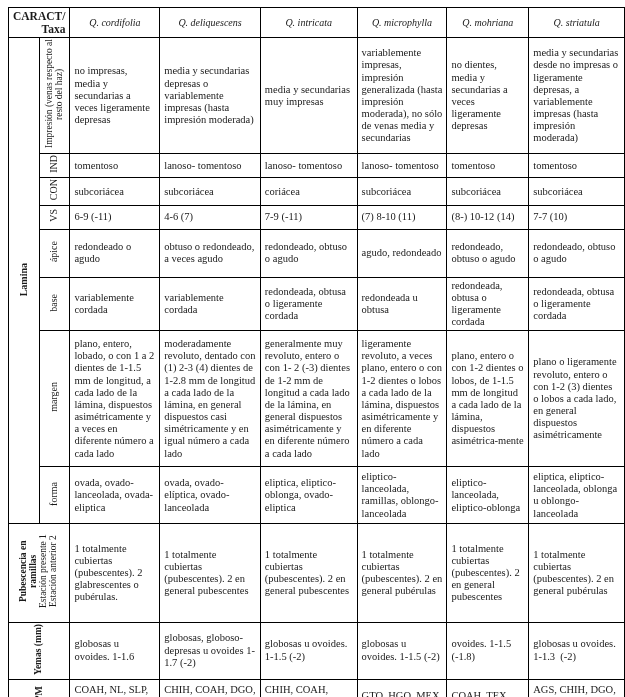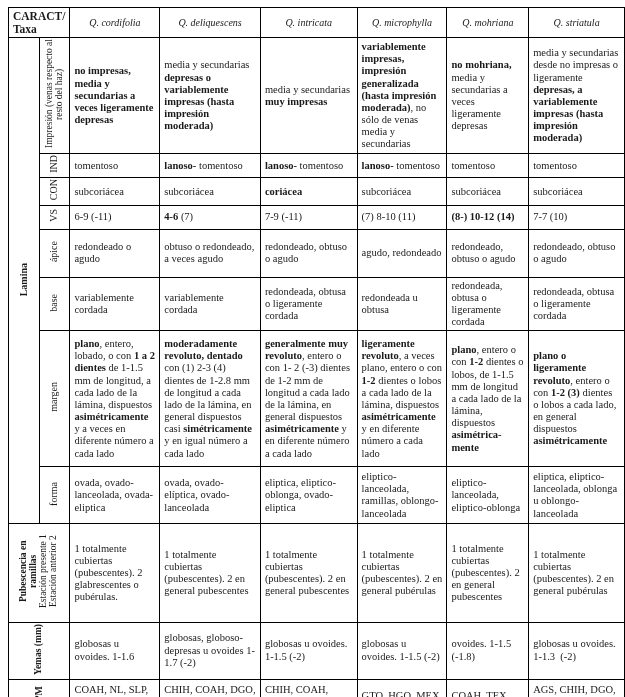--- a/index.html
+++ b/index.html
@@ -17,22 +17,22 @@
   td, th {
     border: 1px solid #000;
     padding: 2px 4px;
     vertical-align: middle;
     font-size: 10.5px;
     line-height: 1.16;
     font-weight: normal;
     text-align: left;
     overflow: hidden;
   }
-  .b { font-weight: bold; }
-  th.corner { font-weight: bold; text-align: left; font-size: 11.5px; line-height: 1.1; }
+  .b { font-weight: normal; }
+  th.corner { font-weight: bold; text-align: right; font-size: 11.5px; line-height: 1.1; }
   th.species { font-style: italic; text-align: center; font-size: 10px; font-weight: normal; }
   th.rot { text-align: center; padding: 1px; }
   .vert {
     writing-mode: vertical-rl;
     transform: rotate(180deg);
     display: inline-block;
     font-size: 10px;
     line-height: 1.05;
     white-space: nowrap;
   }
@@ -86,21 +86,21 @@
     <th class="rot" rowspan="8">
       <span class="vert group">Lamina</span>
     </th>
     <th class="rot">
       <span class="vert imp wrap">Impresión (venas respecto al resto del haz)</span>
     </th>
     <td><span class="b">no impresas, media y secundarias a veces ligeramente depresas</span></td>
     <td><span>media y secundarias </span><span class="b">depresas o variablemente impresas (hasta impresión moderada)</span></td>
     <td><span>media y secundarias </span><span class="b">muy impresas</span></td>
     <td><span class="b">variablemente impresas, impresión generalizada (hasta impresión moderada)</span><span>, no sólo de venas media y secundarias</span></td>
-    <td><span class="b">no mohriana, </span><span>media y secundarias a veces ligeramente depresas</span></td>
+    <td><span class="b">no dientes, </span><span>media y secundarias a veces ligeramente depresas</span></td>
     <td><span>media y secundarias desde no impresas o ligeramente </span><span class="b">depresas, a variablemente impresas (hasta impresión moderada)</span></td>
   </tr>
 
   <tr class="r-ind">
     <th class="rot">
       <span class="vert">IND</span>
     </th>
     <td><span>tomentoso</span></td>
     <td><span class="b">lanoso-</span><span> tomentoso</span></td>
     <td><span class="b">lanoso-</span><span> tomentoso</span></td>

